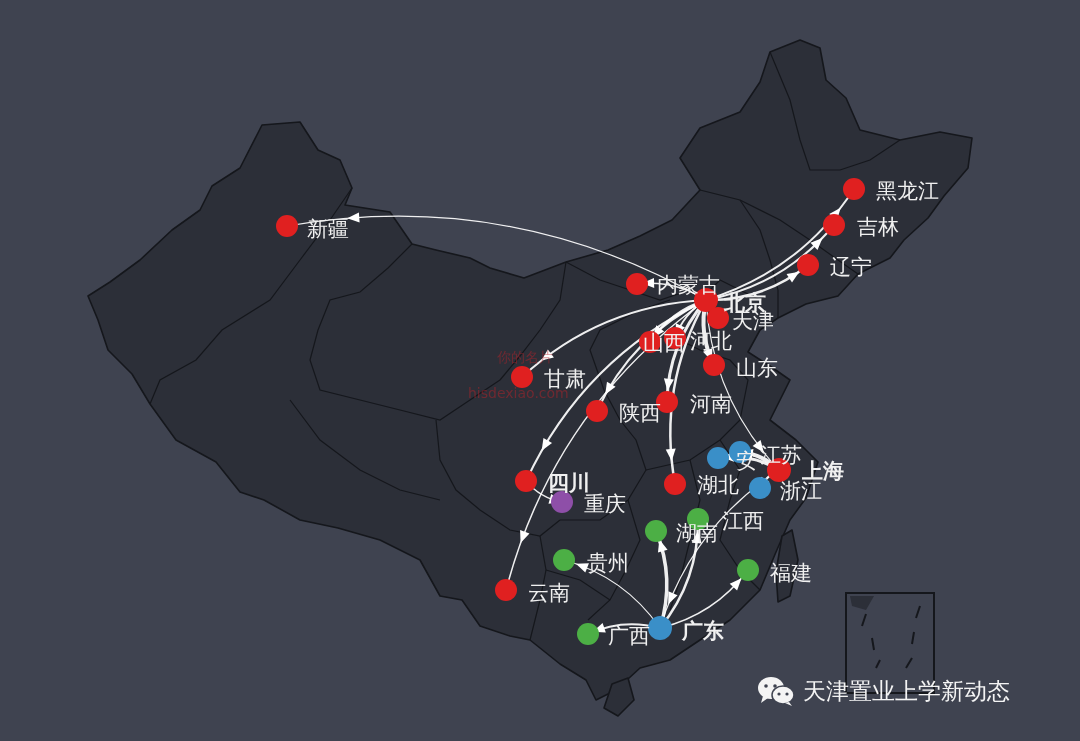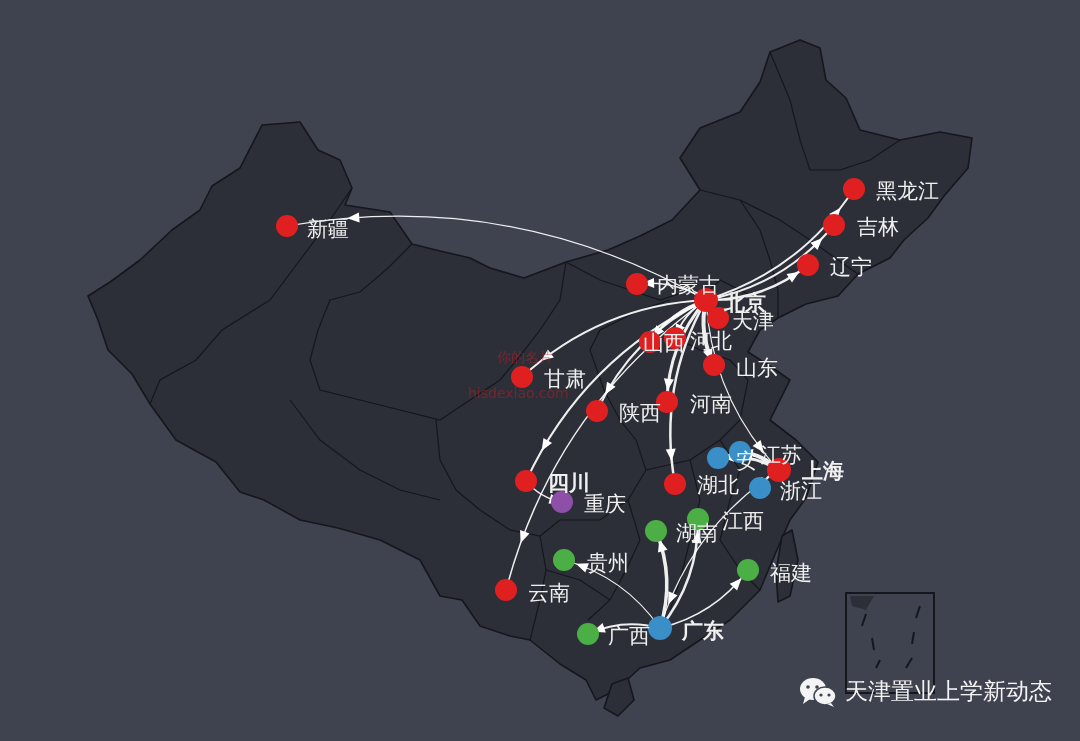--- a/index.html
+++ b/index.html
@@ -10,22 +10,22 @@
   }
   #stage { position:relative; width:1080px; height:741px; }
   svg#map { position:absolute; left:0; top:0; }
   .region { fill:#2c2f38; stroke:#15171c; stroke-width:1.6; stroke-linejoin:round; }
   .inner { fill:none; stroke:#15171c; stroke-width:1.2; }
   .flow { fill:none; stroke:#ffffff; stroke-linecap:round; opacity:0.92; }
   .lbl { fill:#f0f0f0; font-size:21px; font-family:"DejaVu Sans", sans-serif; }
   .lbl.bold { font-weight:bold; }
   .wm { fill:#b1232a; font-size:14px; opacity:0.5; }
   #footer {
-    position:absolute; left:799px; top:676px;
-    display:flex; align-items:center; gap:8px;
+    position:absolute; left:757px; top:676px;
+    display:flex; align-items:flex-start; gap:8px;
     color:#f4f4f4; font-size:23px; font-family:"DejaVu Sans", sans-serif;
   }
   #footer .wx { width:38px; height:30px; position:relative; }
 </style>
 </head>
 <body>
 
 <div id="stage">
   <svg id="map" width="1080" height="741" viewBox="0 0 1080 741">
     <defs>

